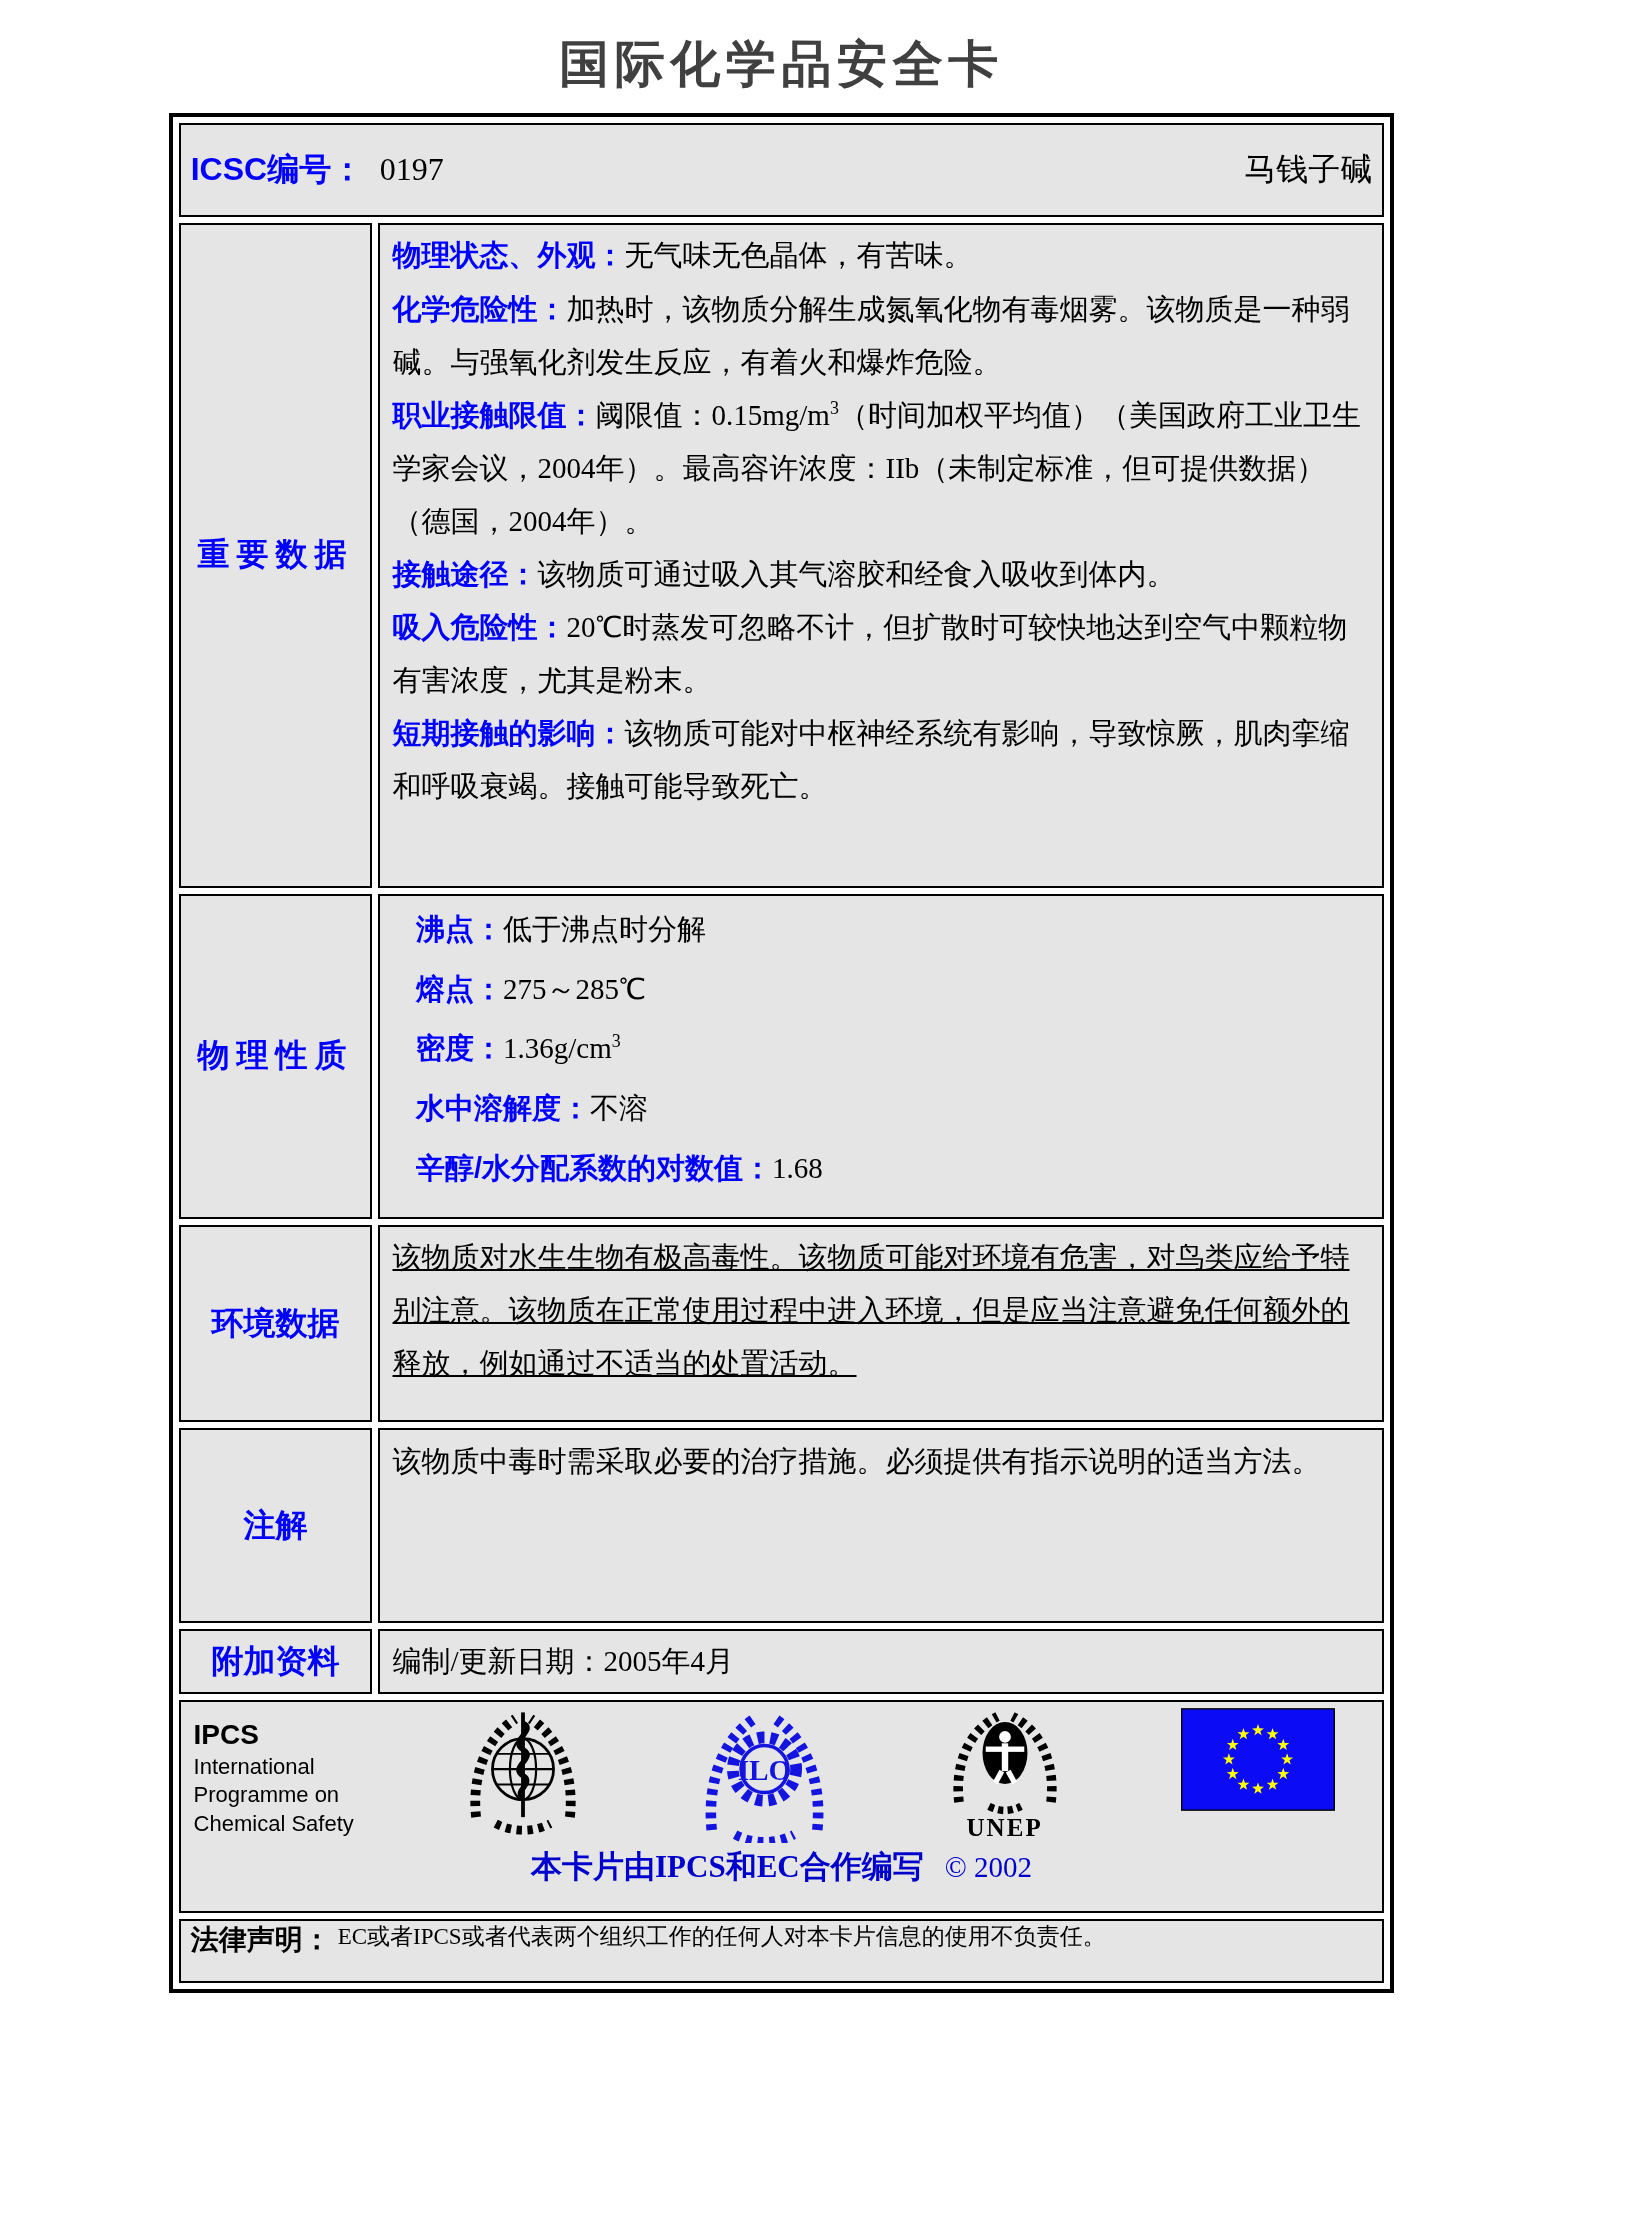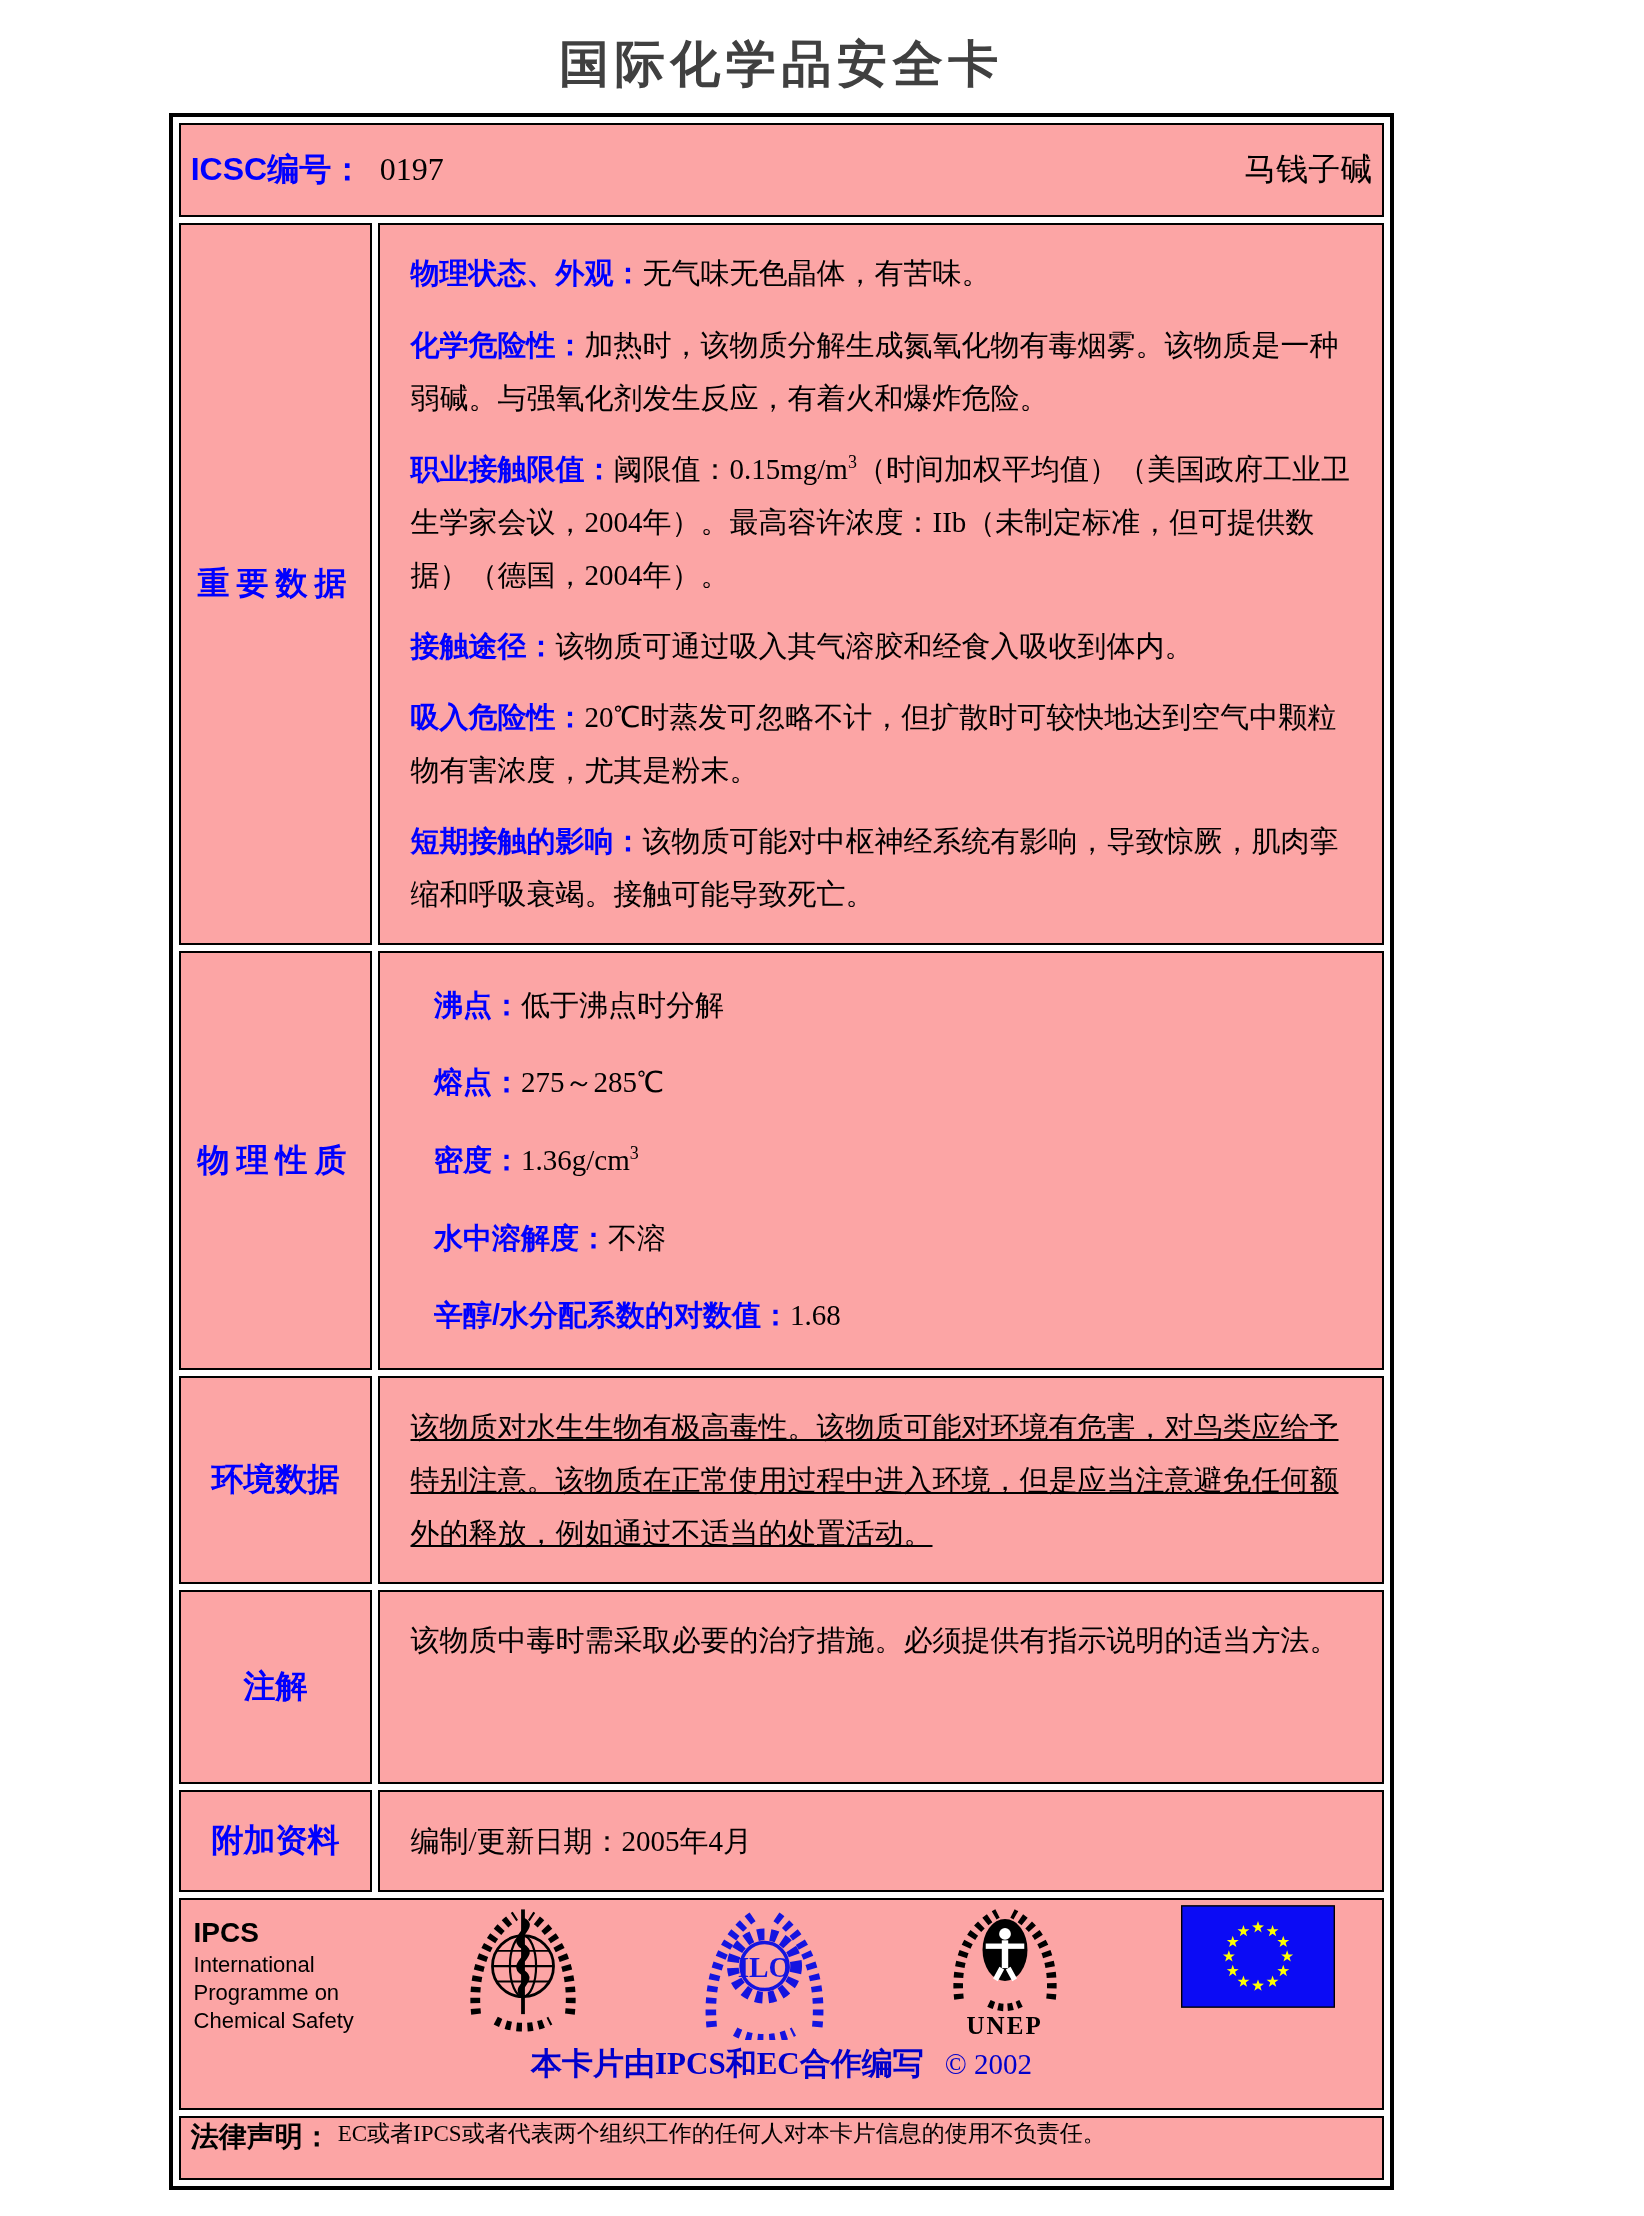--- a/index.html
+++ b/index.html
@@ -20,38 +20,38 @@
   }
   table.card {
     margin: 15.3px 0 0 169px;
     width: 1225px;
     border: 4.2px solid #000;
     border-collapse: separate;
     border-spacing: 6.3px;
     table-layout: fixed;
     background: #fff;
   }
-  td { border: 2.8px solid #000; background: #fca5a5; overflow: hidden; }
+  td { border: 2.8px solid #000; background: #e5e5e5; overflow: hidden; }
   td.label-cell {
     text-align: center;
     vertical-align: middle;
     color: #0000FF;
     font-family: "Liberation Sans", sans-serif;
     font-weight: bold;
     font-size: 32px;
   }
   .spaced { letter-spacing: 0.22em; }
   td.content-cell {
     vertical-align: top;
     padding: 4.2px 12.5px;
     font-size: 29px;
     line-height: 1.83;
     color: #000;
   }
-  .p { margin: 18px; }
+  .p { margin: 0; }
   .phys .p { line-height: 2.06; }
   .inl {
     color: #0000FF;
     font-family: "Liberation Sans", sans-serif;
     font-weight: bold;
   }
   sup { font-size: 62%; }
   td.header-cell { height: 90px; padding: 0 9.7px; }
   .header-flex {
     display: flex; justify-content: space-between; align-items: center;

